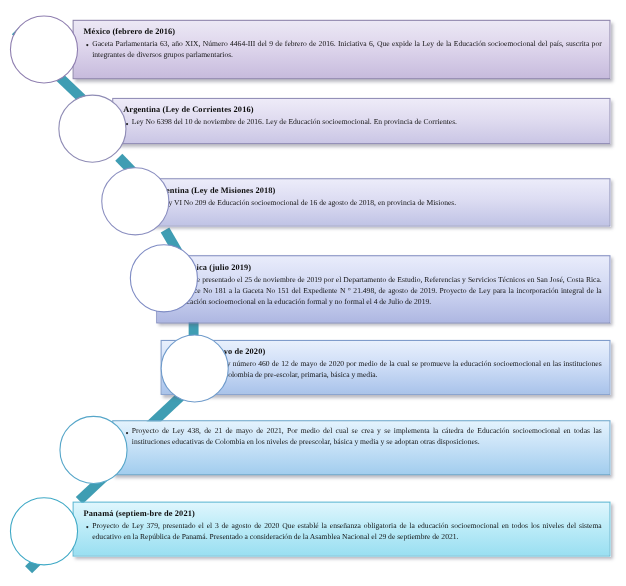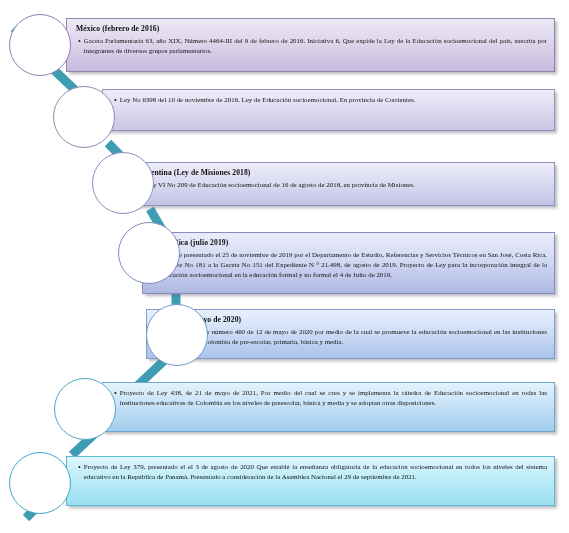--- a/index.html
+++ b/index.html
@@ -115,20 +115,21 @@
     <div class="event-body">
       <span class="event-bullet">•</span>
       <p class="event-text">Gaceta Parlamentaria 63, año XIX, Número 4464-III del 9 de febrero de 2016. Iniciativa 6,  Que expide la Ley de la Educación socioemocional del país, suscrita por integrantes de diversos grupos parlamentarios.</p>
     </div>
   </div>
   <div class="node-circle" style="left:9px; top:14px; width:62px; height:62px; border:1.3px solid #8f7fb0;"></div>
 
   <div class="event-box" style="left:102px; top:89px; width:453px; height:42px;
               background:linear-gradient(to bottom, #eeebf8 0%, #e0dcf0 45%, #cac6e5 100%);
               border-color:#9490b8;">
+    <div class="event-title">Argentina (Ley de Corrientes 2016)</div>
     <div class="event-body">
       <span class="event-bullet">•</span>
       <p class="event-text">Ley No 6398 del 10 de noviembre de 2016. Ley de Educación socioemocional. En provincia de  Corrientes.</p>
     </div>
   </div>
   <div class="node-circle" style="left:53px; top:86px; width:62px; height:62px; border:1.3px solid #8f8cb5;"></div>
 
   <div class="event-box" style="left:128px; top:162px; width:427px; height:44px;
               background:linear-gradient(to bottom, #ececfa 0%, #dcdcf2 45%, #c0c3e5 100%);
               border-color:#8e92bd;">
@@ -168,20 +169,21 @@
     <div class="event-body">
       <span class="event-bullet">•</span>
       <p class="event-text">Proyecto de Ley 438, de 21  de mayo de 2021, Por medio del cual se crea y se implementa la cátedra de Educación socioemocional en todas las instituciones educativas de Colombia en los niveles de preescolar, básica y media y se adoptan otras disposiciones.</p>
     </div>
   </div>
   <div class="node-circle" style="left:54px; top:378px; width:62px; height:62px; border:1.3px solid #56a6c9;"></div>
 
   <div class="event-box" style="left:66px; top:456px; width:489px; height:50px;
               background:linear-gradient(to bottom, #dff6fd 0%, #bdecf8 45%, #9adff1 100%);
               border-color:#5fb9d4;">
+    <div class="event-title">Panamá (septiem-bre de 2021)</div>
     <div class="event-body">
       <span class="event-bullet">•</span>
       <p class="event-text">Proyecto de Ley 379, presentado el el 3 de agosto de 2020 Que establé la enseñanza obligatoria de la educación socioemocional en todos los niveles del sistema educativo en la República de Panamá.  Presentado a consideración de la Asamblea Nacional el 29 de septiembre de 2021.</p>
     </div>
   </div>
   <div class="node-circle" style="left:9px; top:452px; width:62px; height:62px; border:1.3px solid #3fa9c6;"></div>
 
 </div>
 
 </body></html>

